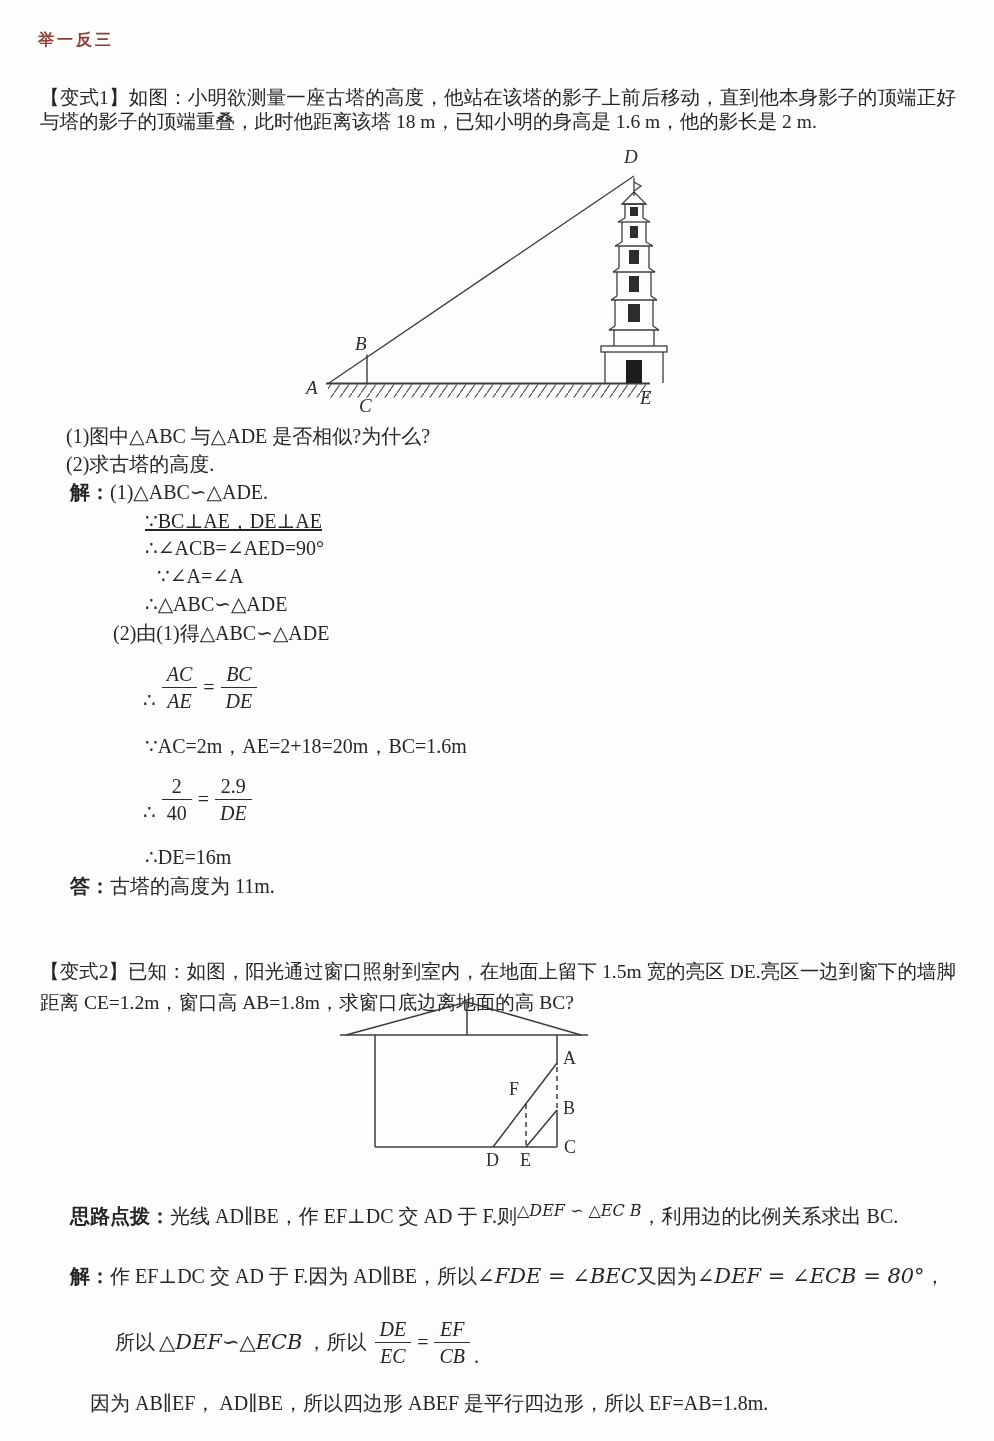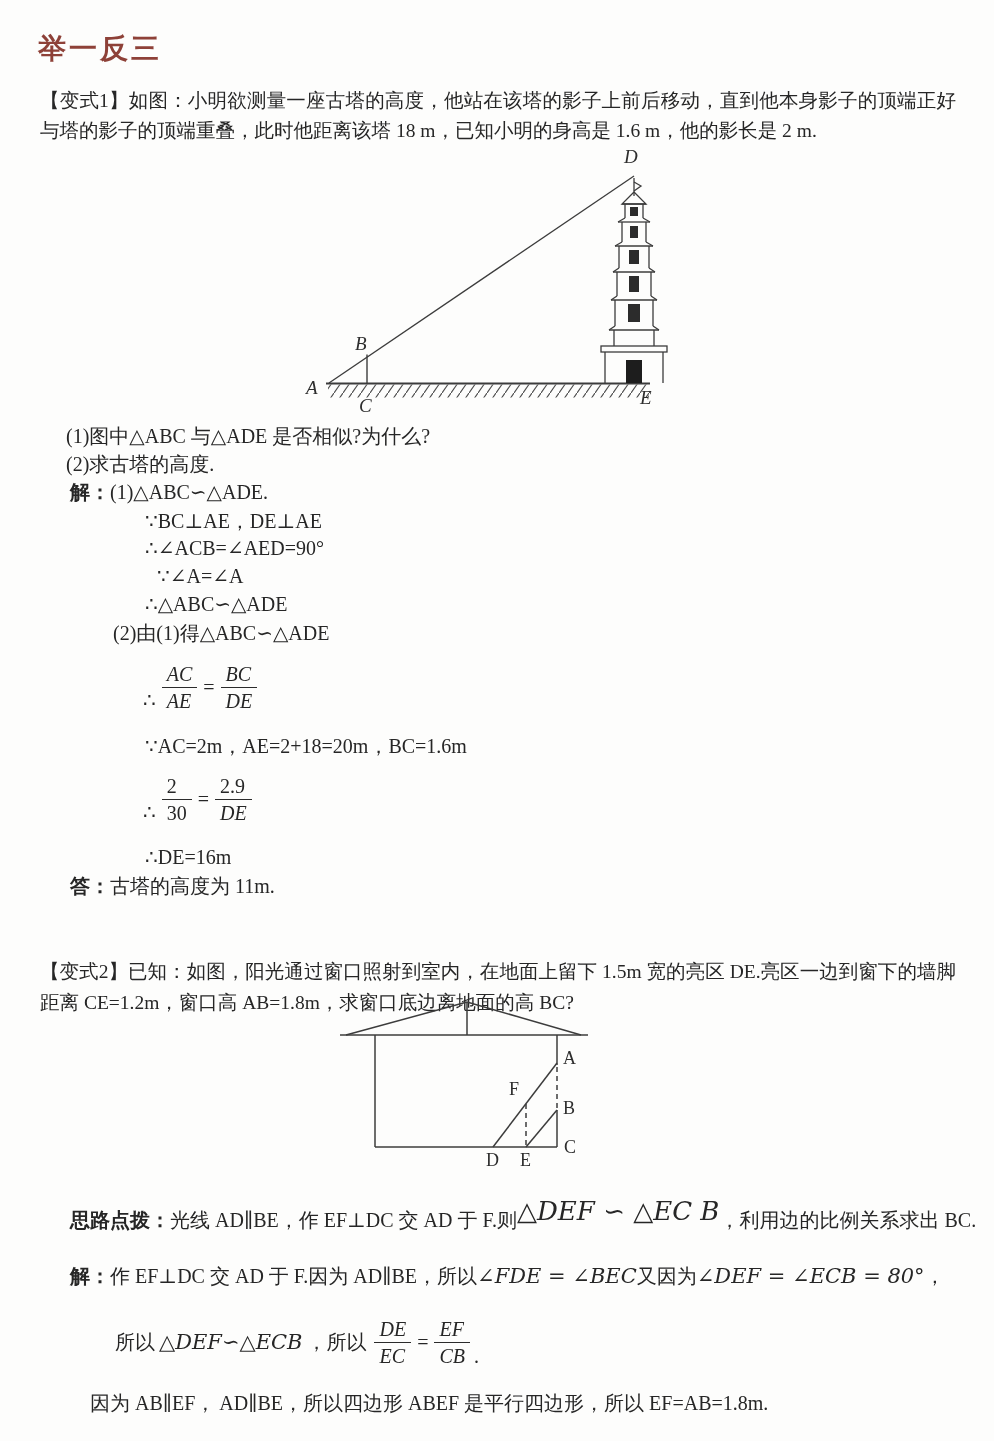--- a/index.html
+++ b/index.html
@@ -1,31 +1,31 @@
 <!DOCTYPE html>
 <html><head>
 <meta charset="utf-8">
 <style>
   html,body{margin:0;padding:0;background:#ffffff;}
   .page{position:relative;width:994px;height:1441px;background:#fdfdfc;
         font-family:"Liberation Serif","DejaVu Serif",serif;color:#262626;overflow:hidden;}
   .abs{position:absolute;}
-  .heading{font-size:28px;font-weight:bold;letter-spacing:3px;}
-  .para{font-size:19.5px;line-height:30px;text-align:justify;}
+  .heading{font-size:16px;font-weight:bold;letter-spacing:3px;}
+  .para{font-size:19.5px;line-height:24px;text-align:justify;}
   .qline{font-size:20px;white-space:nowrap;}
   .sline{font-size:20px;white-space:nowrap;}
   .bb{font-weight:bold;}
   .mi{font-style:italic;}
   .frac-row{display:flex;align-items:center;font-size:20px;}
   .tf-low{align-self:flex-end;margin:0 6px 8px 0;}
-  .fr{display:inline-flex;flex-direction:column;line-height:1.2;}
+  .fr{display:inline-flex;flex-direction:column;align-items:center;line-height:1.2;}
   .fr .num{padding:0 5px 1px 5px;}
   .fr .den{border-top:1.7px solid #2b2b2b;padding:1px 5px 0 5px;}
   .eq{margin:0 6px;}
-  .math-big{font-style:italic;font-size:26px;position:relative;top:-7px;
+  .math-big{font-style:italic;font-size:16px;position:relative;top:-7px;
             font-family:"DejaVu Serif","Liberation Serif",serif;text-align:center;}
   .math-inl{font-style:italic;font-size:21px;font-family:"DejaVu Serif","Liberation Serif",serif;}
   .inl-row{display:flex;align-items:center;font-size:20px;white-space:nowrap;}
   svg text{font-family:"Liberation Serif","DejaVu Serif",serif;fill:#2e2e2e;}
   .figlab-i{font-style:italic;font-size:19px;}
   .figlab{font-size:18px;}
 </style>
 </head>
 <body>
 
@@ -100,21 +100,21 @@
       <text class="figlab-i" x="342" y="258">E</text>
     </svg>
   </div>
 
   <div class="abs qline" style="left:66px;top:423px;text-align:right;">(1)图中△ABC 与△ADE 是否相似?为什么?</div>
   <div class="abs qline" style="left:66px;top:451px;">(2)求古塔的高度.</div>
 
   <div class="abs sline" style="left:70px;top:479px;">
     <span class="bb">解：</span><span>(1)△ABC∽△ADE.</span>
   </div>
-  <div class="abs sline" style="left:145px;top:508px;">∵BC⊥AE，DE⊥AE</div>
+  <div class="abs sline" style="left:145px;top:508px;text-decoration:underline;">∵BC⊥AE，DE⊥AE</div>
   <div class="abs sline" style="left:145px;top:536px;">∴∠ACB=∠AED=90°</div>
   <div class="abs sline" style="left:157px;top:564px;">∵∠A=∠A</div>
   <div class="abs sline" style="left:145px;top:592px;">∴△ABC∽△ADE</div>
   <div class="abs sline" style="left:113px;top:620px;">(2)由(1)得△ABC∽△ADE</div>
 
   <div class="abs frac-row" style="left:143px;top:654px;height:66px;">
     <span class="tf-low">∴</span>
     <span class="fr">
       <span class="num mi">AC</span>
       <span class="den mi">AE</span>
@@ -125,21 +125,21 @@
       <span class="den mi">DE</span>
     </span>
   </div>
 
   <div class="abs sline" style="left:145px;top:733px;">∵AC=2m，AE=2+18=20m，BC=1.6m</div>
 
   <div class="abs frac-row" style="left:143px;top:766px;height:66px;">
     <span class="tf-low">∴</span>
     <span class="fr">
       <span class="num">2</span>
-      <span class="den">30</span>
+      <span class="den">40</span>
     </span>
     <span class="eq">=</span>
     <span class="fr">
       <span class="num">2.9</span>
       <span class="den mi">DE</span>
     </span>
   </div>
 
   <div class="abs sline" style="left:145px;top:845px;">∴DE=16m</div>
   <div class="abs sline" style="left:70px;top:873px;">

